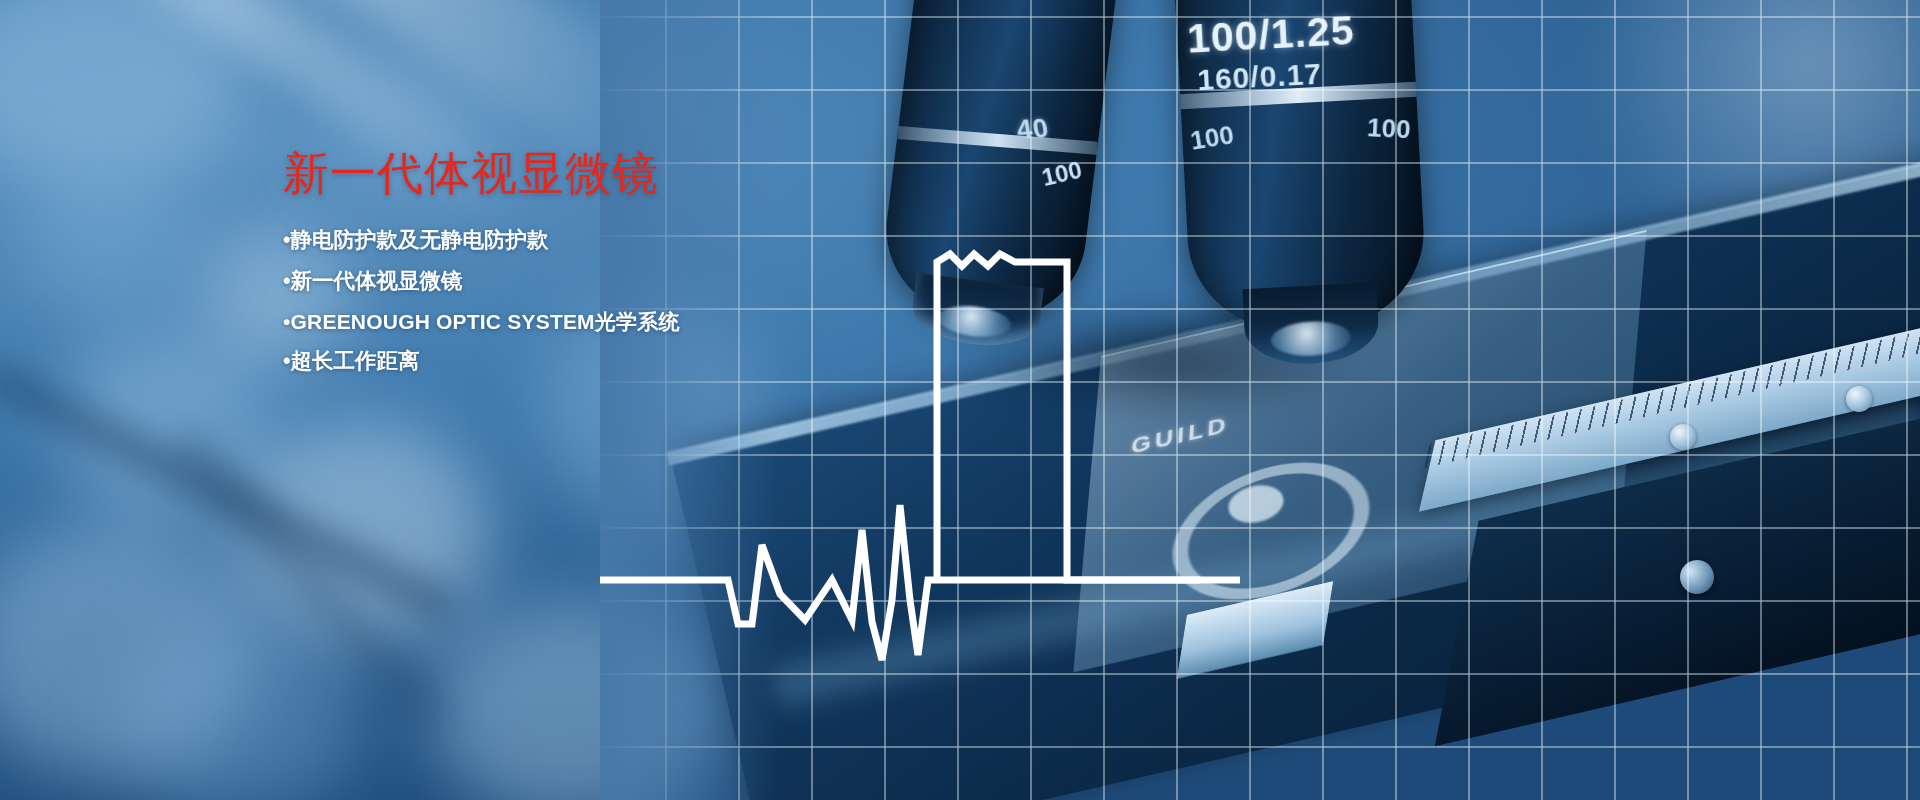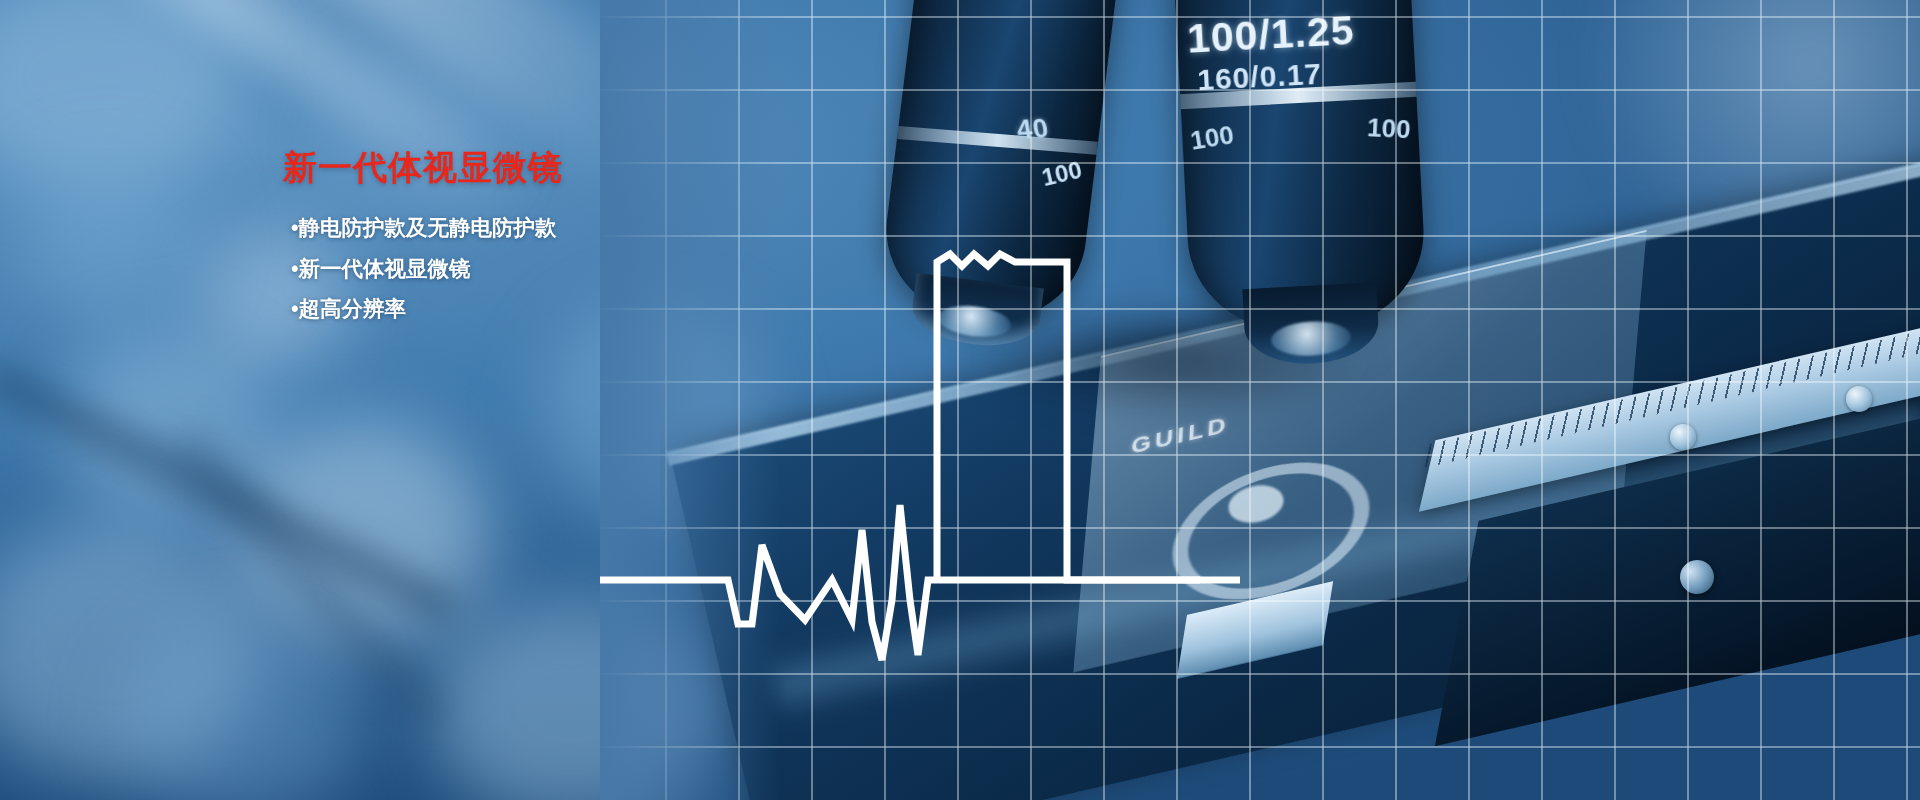--- a/index.html
+++ b/index.html
@@ -239,27 +239,27 @@
     pointer-events:none;
   }
 
   
   .waveform{position:absolute;left:600px;top:0;width:1320px;height:800px;pointer-events:none;}
 
   
   .copy{position:absolute;left:283px;top:150px;width:560px;}
   .headline{
     margin:0 0 34px 0;
-    font-size:34px;font-weight:700;line-height:1;
+    font-size:46px;font-weight:400;line-height:1;
     color:#e8261a;
     letter-spacing:1px;
     text-shadow:0 2px 5px rgba(20,50,80,.35);
     white-space:nowrap;
   }
-  .bullets{list-style:none;margin:8px;padding:0;}
+  .bullets{list-style:none;margin:0;padding:0;}
   .bullets li{
     color:#ffffff;
     font-size:21.5px;
     font-weight:700;
     line-height:1;
     margin-bottom:19px;
     white-space:nowrap;
     text-shadow:0 1px 4px rgba(18,48,80,.55);
   }
   .bullets li.en{font-size:21px;letter-spacing:.2px;}
@@ -338,17 +338,18 @@
       <path id="wf-ecg" fill="none" stroke="#ffffff" stroke-width="7" stroke-linejoin="miter" stroke-linecap="butt" d="M0 580 L128 580 L138 624 L152 624 L162 545 L180 594 L205 620 L232 580 L252 620 L262 530 L272 622 L282 660 L292 600 L300 505 L310 600 L318 655 L328 580 L337 580 L600 580"></path>
       <path id="wf-sq" fill="none" stroke="#ffffff" stroke-width="7" stroke-linejoin="miter" stroke-linecap="butt" d="M337 580 L337 262 L350 254 L362 266 L374 254 L388 266 L400 254 L415 262 L467 262 L467 580 L640 580"></path>
     </g>
   </svg>
 
   <div class="copy">
     <h1 class="headline">新一代体视显微镜</h1>
     <ul class="bullets">
       <li>•静电防护款及无静电防护款</li>
       <li>•新一代体视显微镜</li>
-      <li>•超高分辨率</li>
+      <li class="en">•GREENOUGH OPTIC SYSTEM光学系统</li>
+      <li>•超长工作距离</li>
     </ul>
   </div>
 
 </div>
 
 </body></html>

